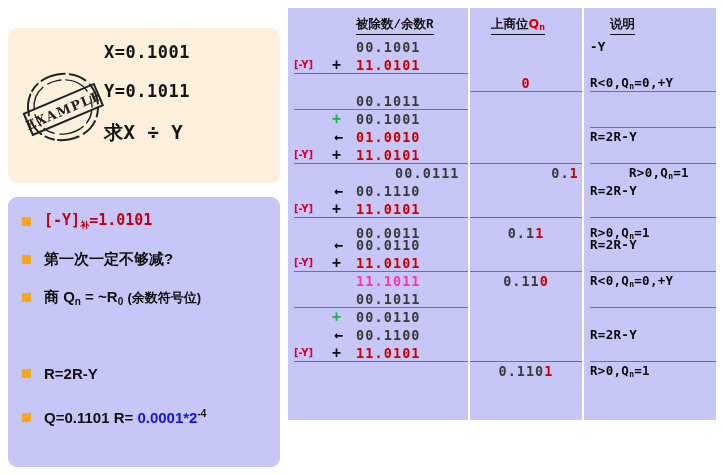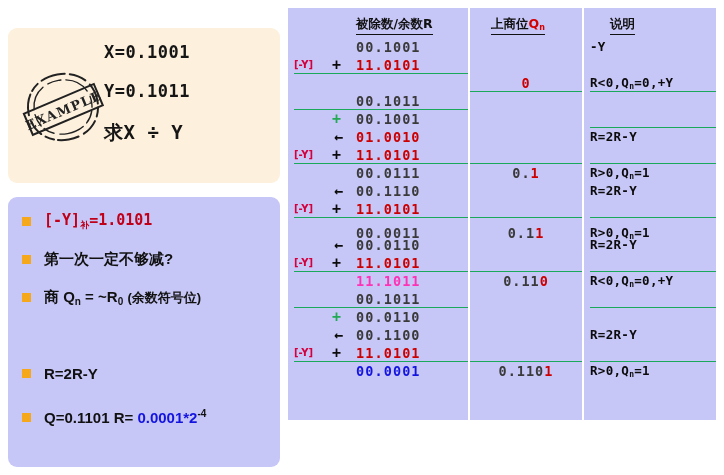--- a/index.html
+++ b/index.html
@@ -55,21 +55,21 @@
   #vdiv1{left:180px;} #vdiv2{left:294px;}
 
   .thead{position:absolute;top:8px;height:20px;left:0;right:0;}
   .th{
     position:absolute;font-size:12.5px;font-weight:bold;color:#111;
     border-bottom:1px solid #111;padding-bottom:1px;
     font-family:"DejaVu Sans","Liberation Sans",sans-serif;
   }
   .th .qred{color:#d40000;}
   .th .sub{font-size:8px;vertical-align:-2px;}
-  #th1{left:68px;} #th2{left:203px;} #th3{left:322px;}
+  #th1{left:68px;font-family:Liberation Mono, monospace;} #th2{left:203px;} #th3{left:322px;}
 
   .trow{position:absolute;left:0;right:0;height:18px;}
   .cellA{
     position:absolute;left:0;width:180px;height:18px;
     font-family:"DejaVu Sans Mono","Liberation Mono",monospace;
     font-size:13.5px;font-weight:bold;line-height:18px;white-space:nowrap;
   }
   .tagY{position:absolute;left:6px;top:0;font-family:"DejaVu Sans","Liberation Sans",sans-serif;
         font-size:10px;font-weight:bold;color:#d4003c;line-height:18px;}
   .op{position:absolute;left:44px;top:0;font-family:"DejaVu Sans Mono","Liberation Mono",monospace;
@@ -213,21 +213,21 @@
           <span class="tagY">[-Y]</span>
           <span class="op black">+</span>
           <span class="num r">11.0101</span>
         </div>
         <div class="cellB"></div>
         <div class="cellC"></div>
       </div>
       <div class="hline hl-a" style="top: 155px;"></div>
       <div class="hline hl-b" style="top: 155px;"></div>
       <div class="hline hl-c" style="top: 155px;"></div>
-      <div class="trow" style="top: 156px;">
+      <div class="trow" style="top: 156px; margin-left: 39px;">
         <div class="cellA">
           <span class="num k">00.0111</span>
         </div>
         <div class="cellB"><span>0.</span><span class="r">1</span></div>
         <div class="cellC">R&gt;0,Q<span class="sub">n</span>=1</div>
       </div>
       <div class="trow" style="top: 174px;">
         <div class="cellA">
           <span class="op arrow">←</span>
           <span class="num k">00.1110</span>
@@ -312,20 +312,17 @@
           <span class="op black">+</span>
           <span class="num r">11.0101</span>
         </div>
         <div class="cellB"></div>
         <div class="cellC"></div>
       </div>
       <div class="hline hl-a" style="top: 353px;"></div>
       <div class="hline hl-b" style="top: 353px;"></div>
       <div class="hline hl-c" style="top: 353px;"></div>
       <div class="trow" style="top: 354px;">
-        <div class="cellA">
-          <span class="num b">00.0001</span>
-        </div>
         <div class="cellB"><span>0.110</span><span class="r">1</span></div>
         <div class="cellC">R&gt;0,Q<span class="sub">n</span>=1</div>
       </div>
     </div>
 </div>
 
 </body></html>

